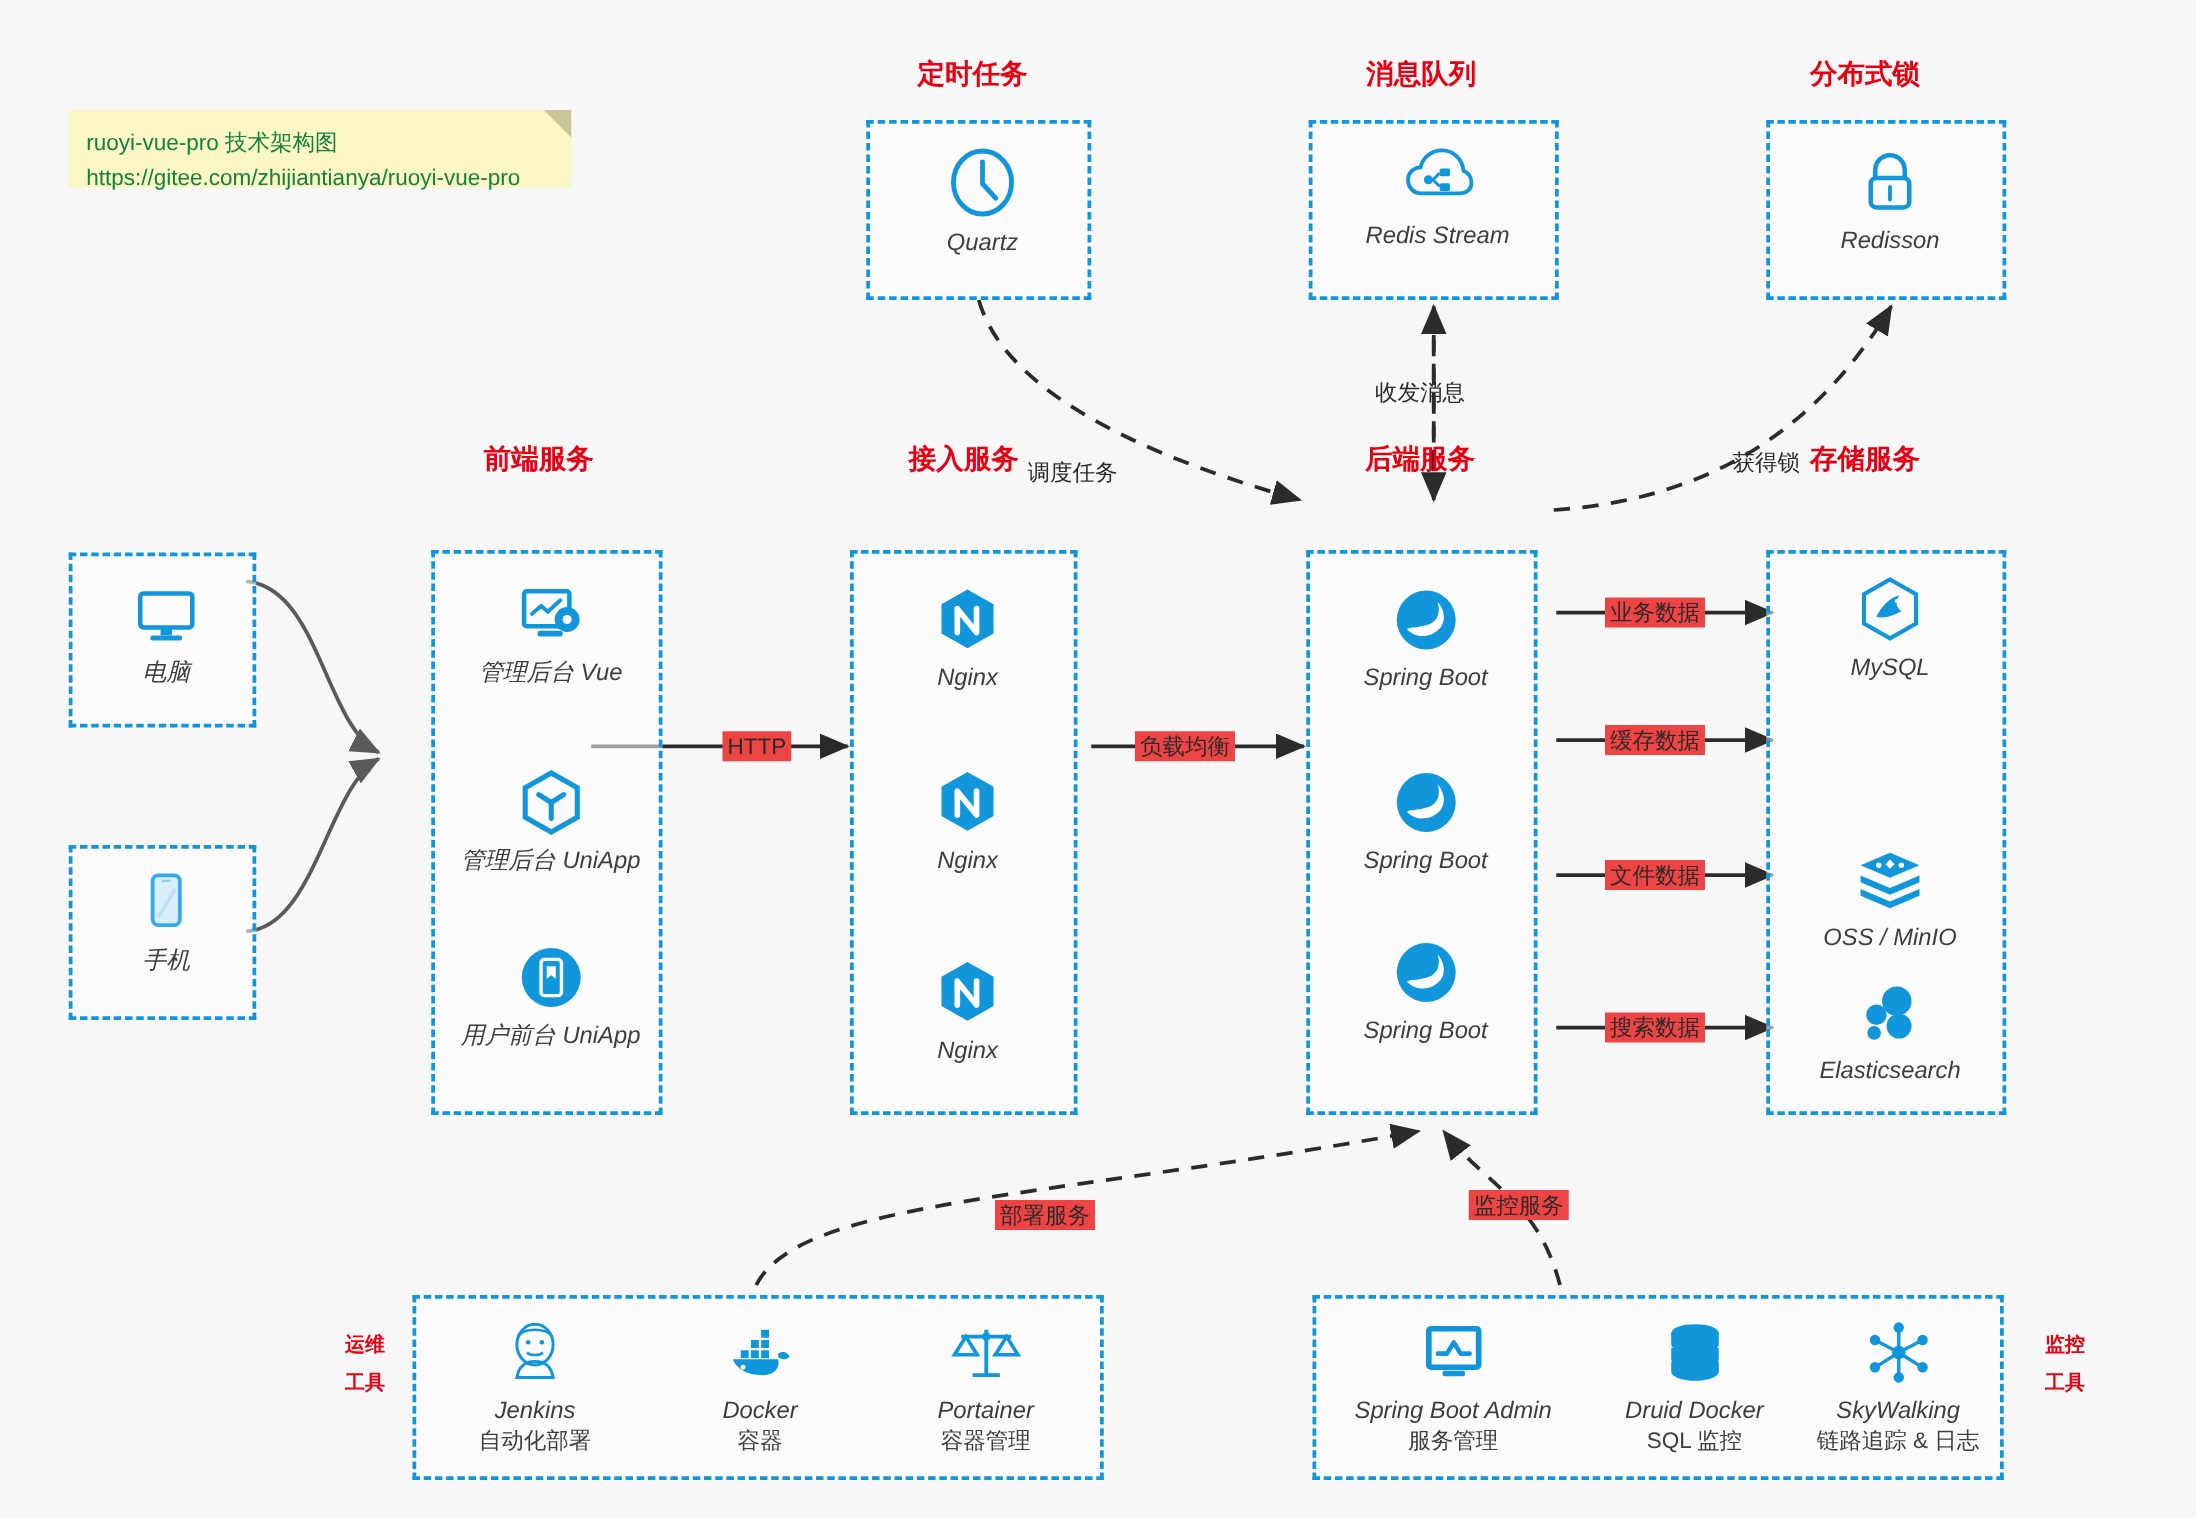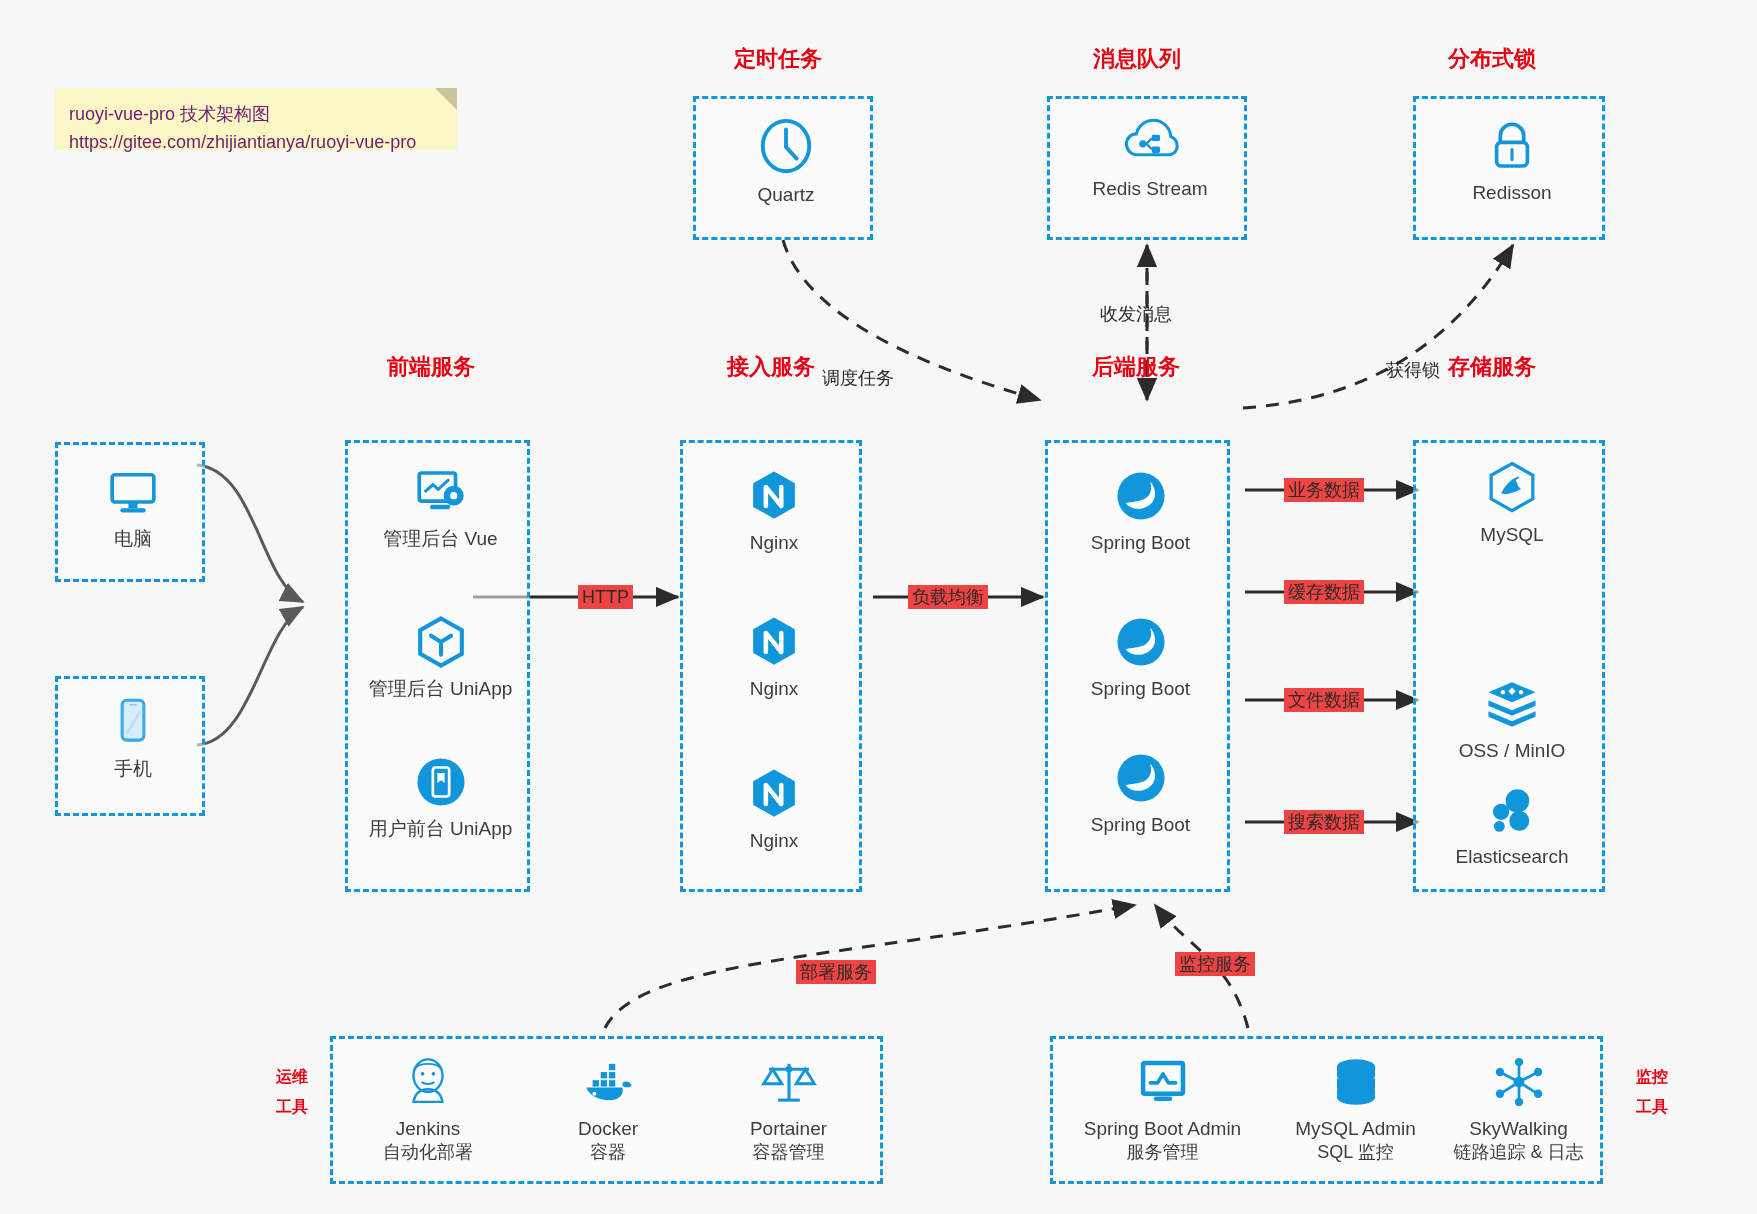--- a/index.html
+++ b/index.html
@@ -10,27 +10,27 @@
     position:relative;overflow:hidden;
   }
   #canvas{position:absolute;inset:0;}
   svg.edges{position:absolute;left:0;top:0;width:1757px;height:1214px;pointer-events:none;}
 
   .grp{position:absolute;border:3px dashed #1296db;background:rgba(255,255,255,.55);box-sizing:border-box;}
   .grp-title{position:absolute;color:#e60012;font-weight:bold;font-size:22px;white-space:nowrap;}
   .grp-title.side{font-size:16px;line-height:30px;text-align:center;}
 
   .node{position:absolute;display:flex;flex-direction:column;align-items:center;justify-content:flex-start;}
-  .node .cap{font-size:19px;color:#3d3d3d;margin-top:6px;white-space:nowrap;text-align:center;line-height:24px;}
+  .node .cap{font-size:19px;color:#3d3d3d;margin-top:6px;white-space:nowrap;text-align:center;line-height:24px;font-style:italic;}
   .node .cap2{font-size:18px;color:#3d3d3d;white-space:nowrap;text-align:center;line-height:23px;}
   .ico{width:58px;height:58px;display:block;}
   .ico.big{width:62px;height:62px;}
 
   .note{position:absolute;background:#fbf7c4;box-sizing:border-box;padding:12px 14px 12px 14px;
-        font-size:18px;color:#701a75;line-height:28px;white-space:nowrap;}
+        font-size:18px;color:#15803d;line-height:28px;white-space:nowrap;}
   .note .fold{position:absolute;right:0;top:0;width:0;height:0;
         border-left:22px solid transparent;border-top:22px solid #c9c49a;}
 
   .elabel{position:absolute;background:#ef4444;font-size:18px;color:#2b2b2b;white-space:nowrap;
           padding:1px 4px;line-height:22px;}
   .elabel.plain{background:transparent;}
 </style>
 </head>
 <body>
 
@@ -324,21 +324,21 @@
       <div class="cap2">服务管理</div>
     </div>
     <div class="node" style="left:215px;top:14px;width:175px;">
       <svg class="ico" viewBox="0 0 64 64">
         <ellipse cx="32" cy="15" rx="21" ry="8" fill="#1296db"></ellipse>
         <path d="M11 15 v10 c0 4.5 9.4 8 21 8 s21 -3.5 21 -8 V15" fill="#1296db"></path>
         <path d="M11 28 v10 c0 4.5 9.4 8 21 8 s21 -3.5 21 -8 V28" fill="#1296db"></path>
         <path d="M11 40 v9 c0 4.5 9.4 8 21 8 s21 -3.5 21 -8 V40" fill="#1296db"></path>
         <ellipse cx="32" cy="26" rx="21" ry="6" fill="#fff" opacity=".0"></ellipse>
       </svg>
-      <div class="cap">MySQL Admin</div>
+      <div class="cap">Druid Docker</div>
       <div class="cap2">SQL 监控</div>
     </div>
     <div class="node" style="left:378px;top:14px;width:175px;">
       <svg class="ico" viewBox="0 0 64 64">
         <g stroke="#1296db" stroke-width="3" fill="none">
           <line x1="32" y1="32" x2="32" y2="12"></line>
             <line x1="32" y1="32" x2="32" y2="52"></line>
           <line x1="32" y1="32" x2="13" y2="22"></line>
             <line x1="32" y1="32" x2="51" y2="22"></line>
           <line x1="32" y1="32" x2="13" y2="44"></line>

